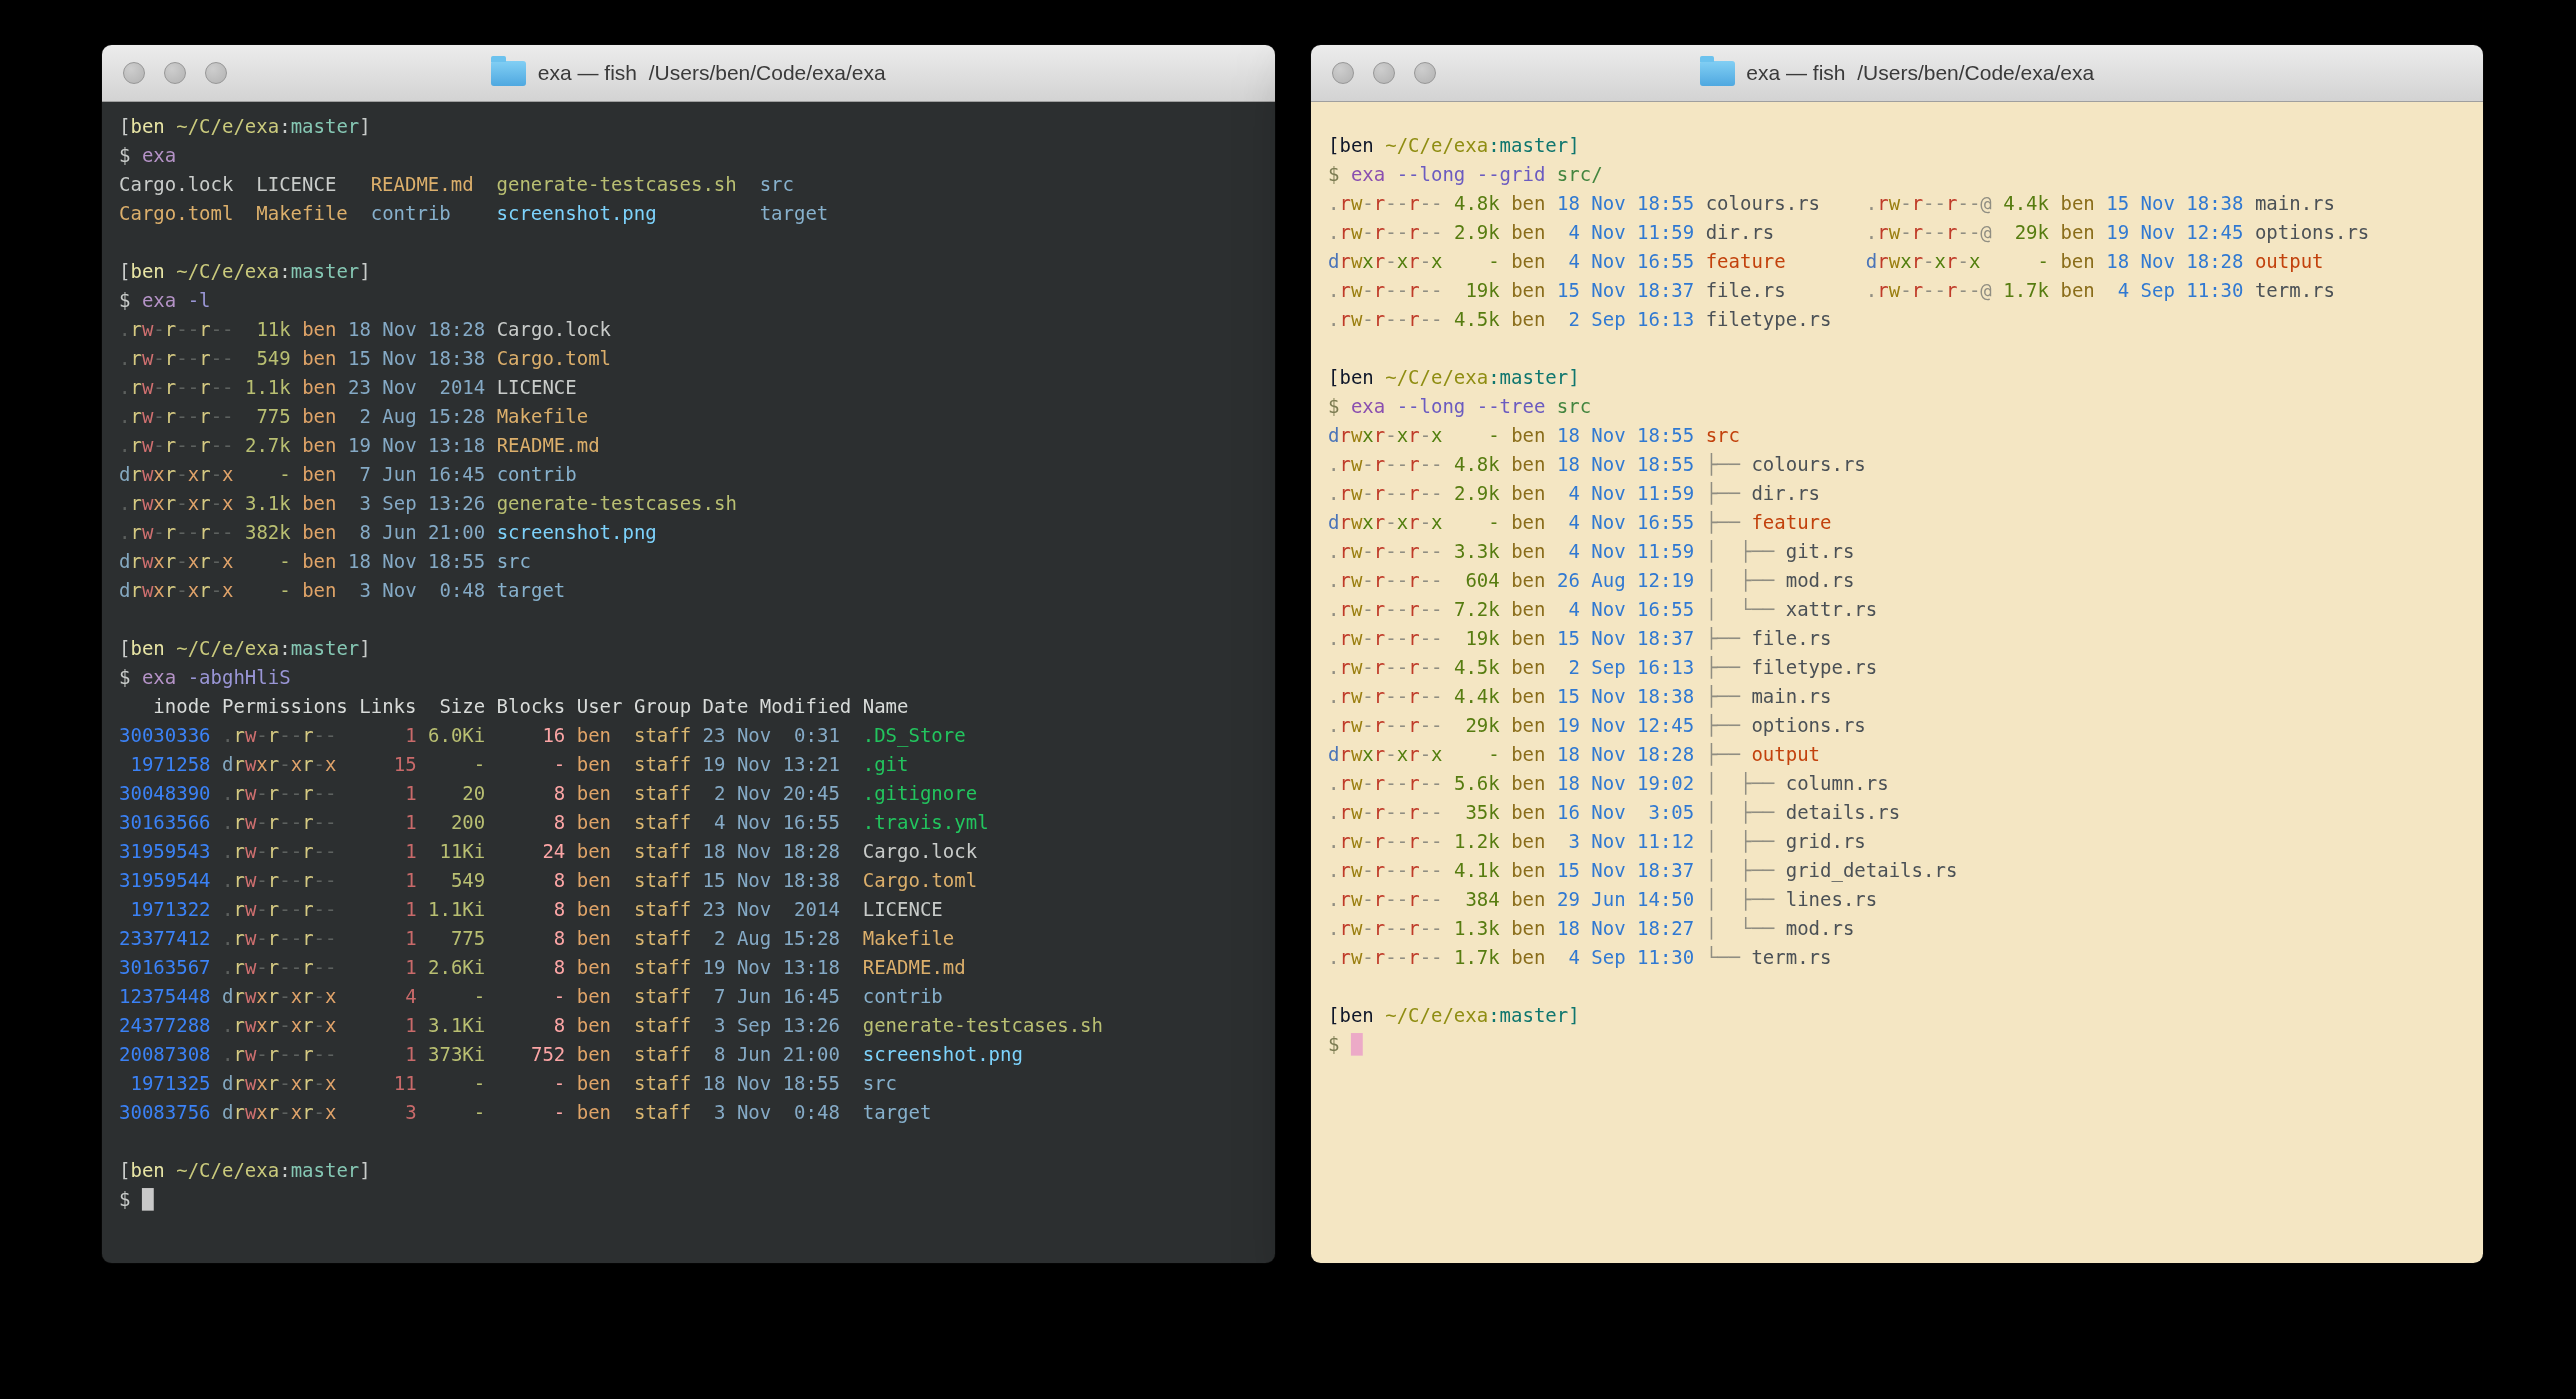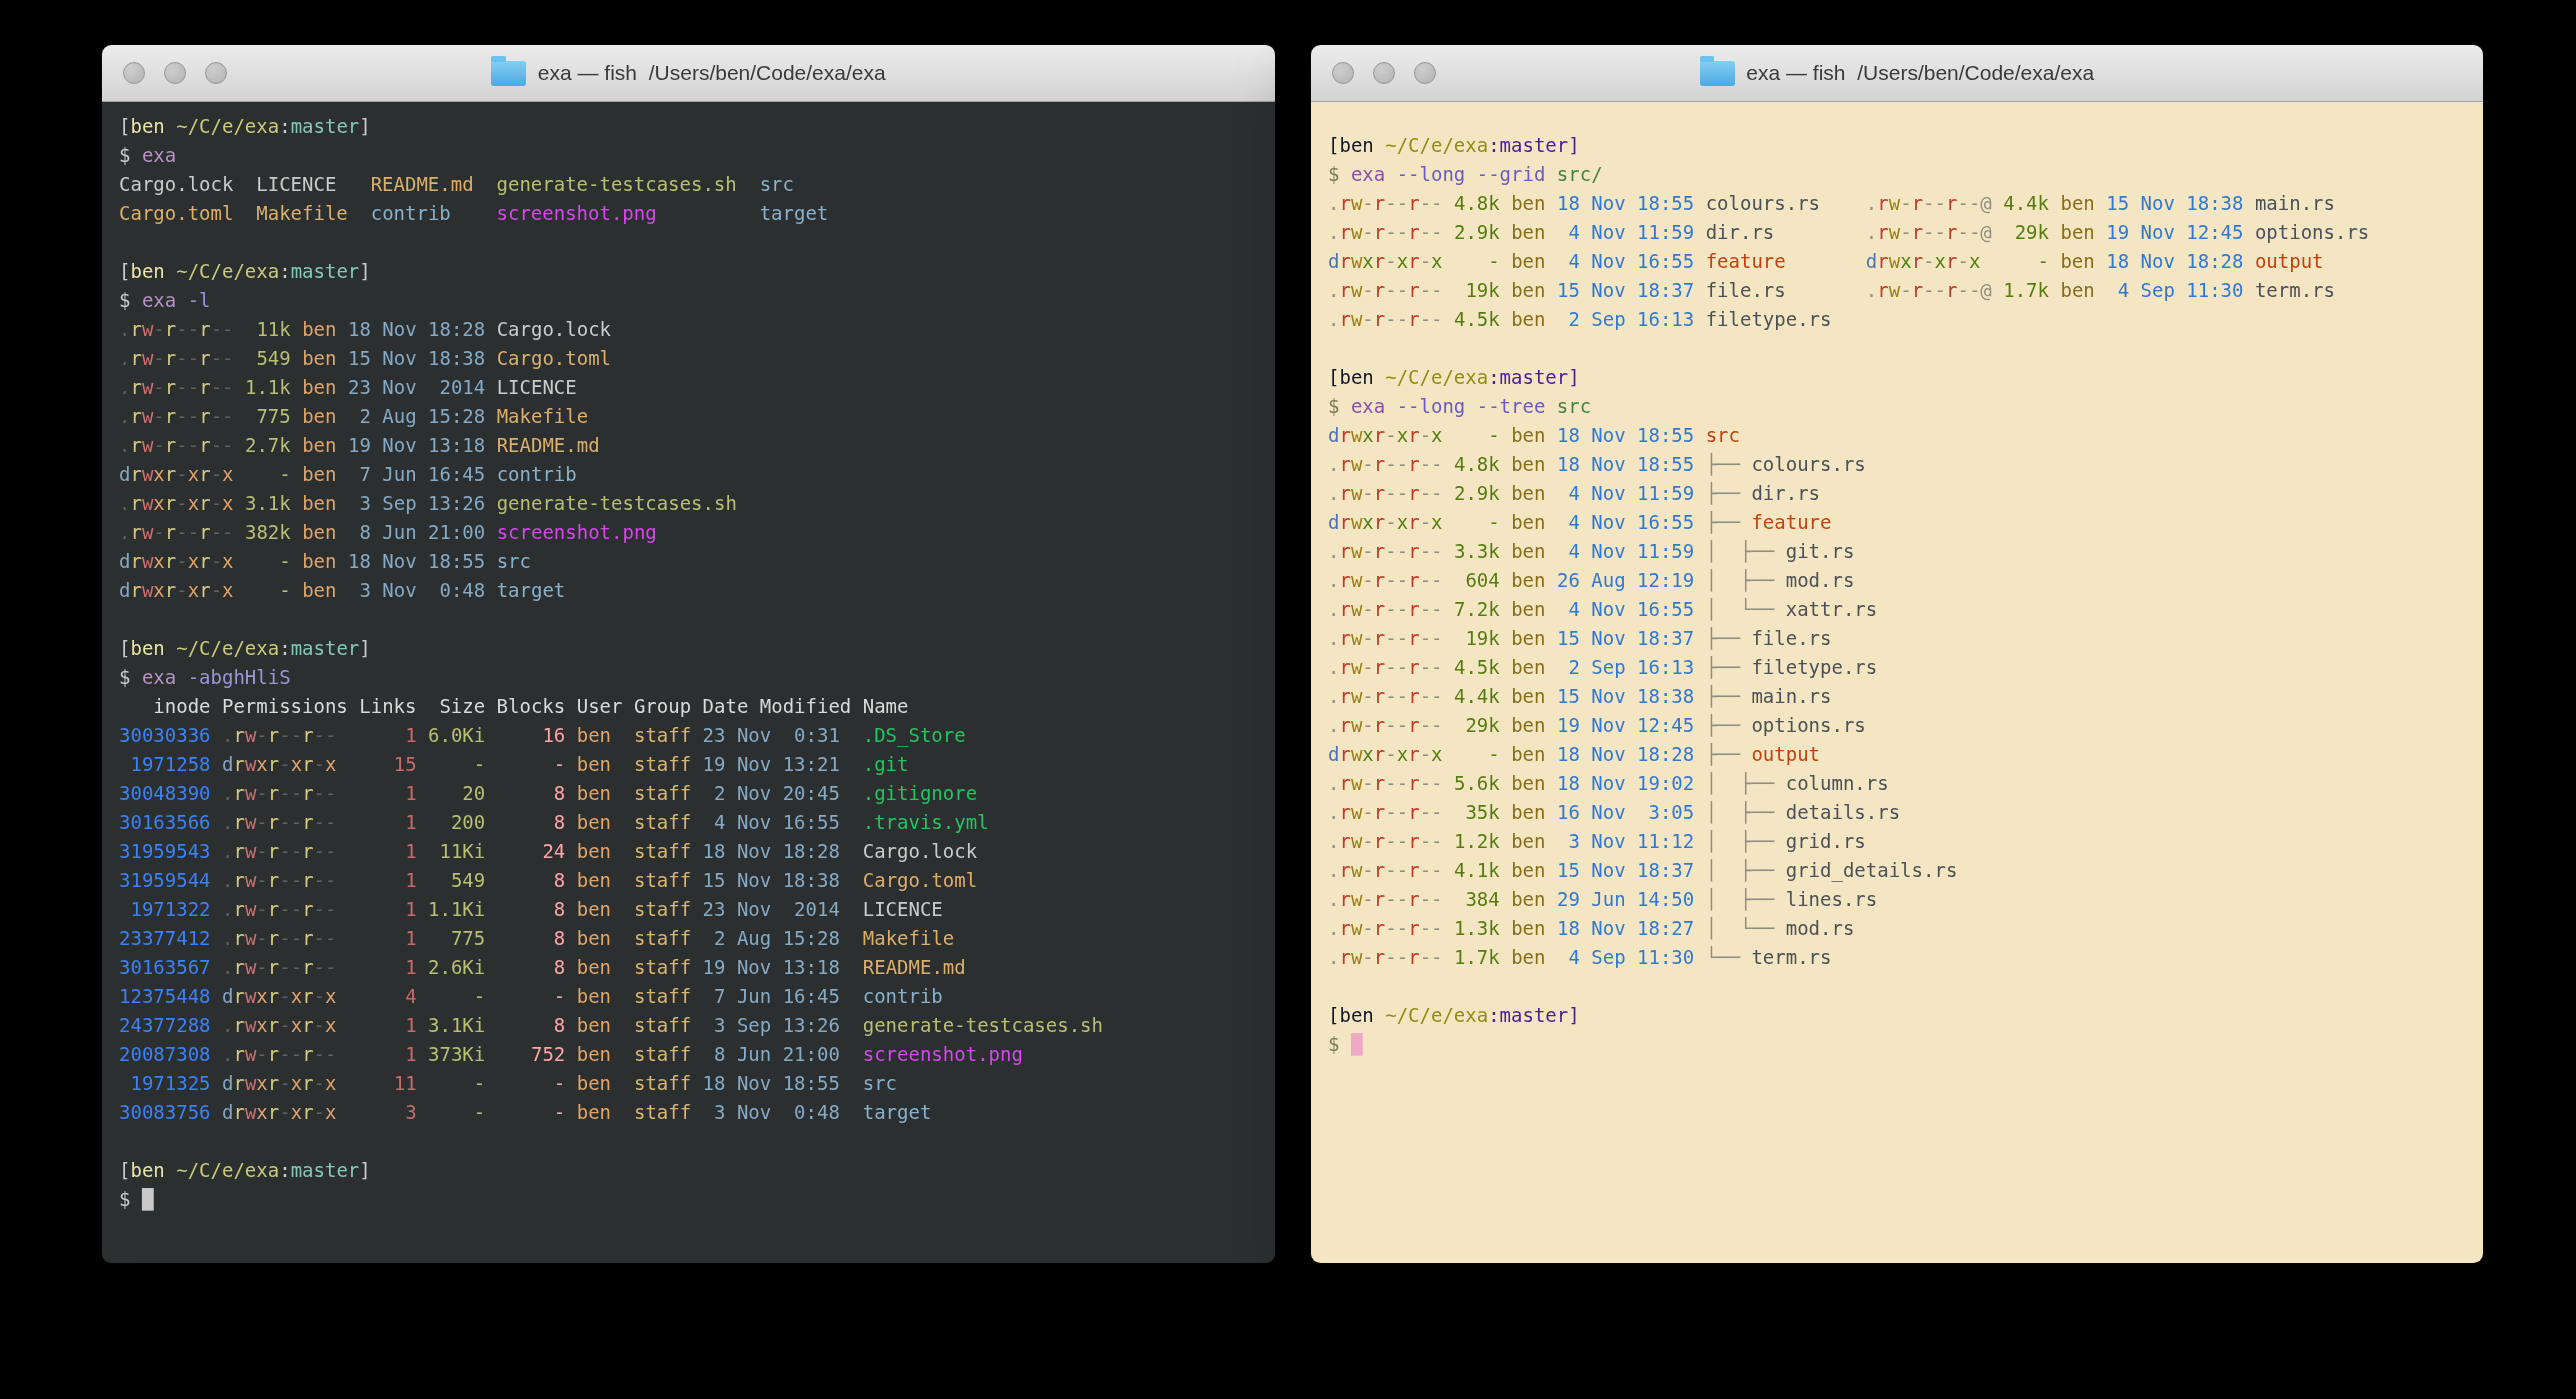--- a/index.html
+++ b/index.html
@@ -56,21 +56,21 @@
   .theme-dark .c-w{color:#d07070}
   .theme-dark .c-x{color:#e0a36a}
   .theme-dark .c-d{color:#84a8c0}
   .theme-dark .c-sz{color:#b9bf72}
   .theme-dark .c-usr{color:#e0a468}
   .theme-dark .c-grp{color:#d9b670}
   .theme-dark .c-dt{color:#85aac6}
   .theme-dark .c-dir{color:#87b1cd}
   .theme-dark .c-doc{color:#dcaf6b}
   .theme-dark .c-sh{color:#b9bf72}
-  .theme-dark .c-img{color:#d946ef}
+  .theme-dark .c-img{color:#7dd3fc}
   .theme-dark .c-ino{color:#3b82f6}
   .theme-dark .c-lnk{color:#c96a6a}
   .theme-dark .c-blk{color:#fca5a5}
   .theme-dark .c-hdr{color:#d8dbd9}
   .theme-dark .c-hid{color:#22c55e}
   .theme-dark .c-pb{color:#e8e5a5}
   .theme-dark .c-pp{color:#cbcb7d}
   .theme-dark .c-pm{color:#86c8b4}
   .theme-dark .c-cmd{color:#b593c7}
   .theme-dark .c-arg{color:#9a96d6}
@@ -84,21 +84,21 @@
   .theme-light .c-r{color:#bf3a28}
   .theme-light .c-w{color:#9a7e10}
   .theme-light .c-x{color:#527f0e}
   .theme-light .c-d{color:#4a74b8}
   .theme-light .c-sz{color:#567c10}
   .theme-light .c-usr{color:#8a6d1a}
   .theme-light .c-dt{color:#3079d2}
   .theme-light .c-dir{color:#c2410c}
   .theme-light .c-pb{color:#0f172a}
   .theme-light .c-pp{color:#8f8d12}
-  .theme-light .c-pm{color:#4c1d95}
+  .theme-light .c-pm{color:#0f766e}
   .theme-light .c-cmd{color:#8a4fb0}
   .theme-light .c-arg{color:#6b5bc0}
   .theme-light .c-dol{color:#7c7c52}
   .theme-light .c-tre{color:#908e82}
   .theme-light .c-grn{color:#43853f}
   .theme-light .c-cur{color:#ecaac7}
 </style>
 </head>
 <body>
 

